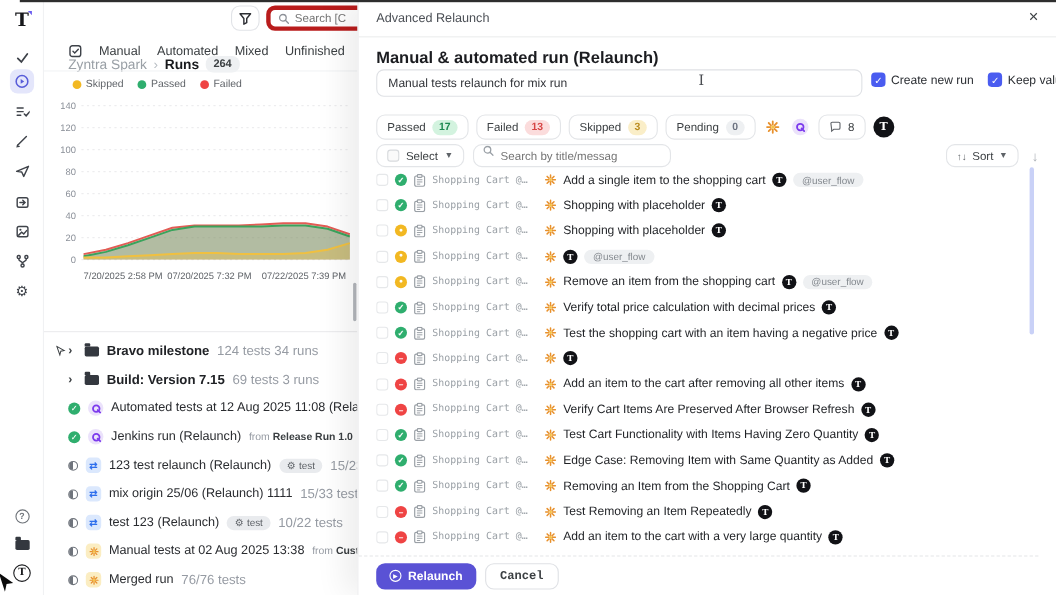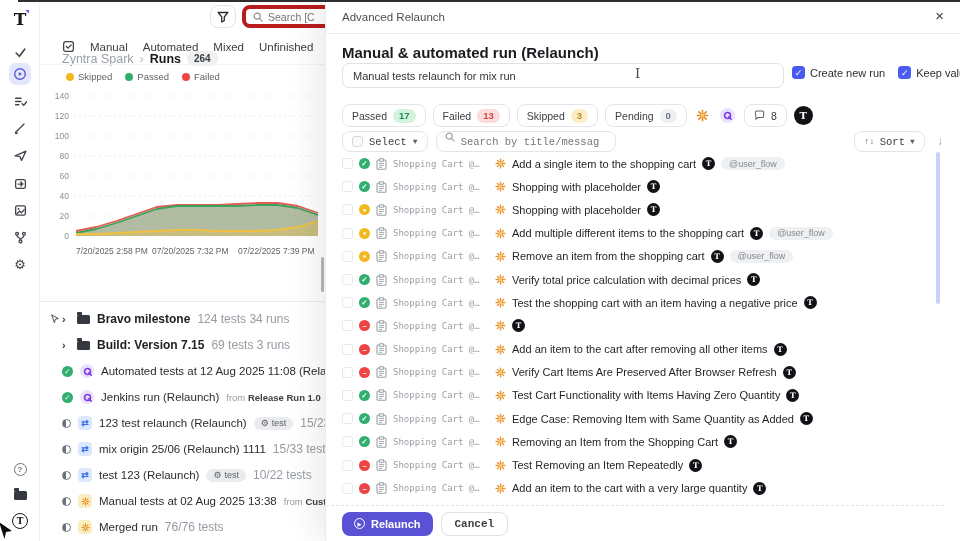--- a/index.html
+++ b/index.html
@@ -73,21 +73,21 @@
   .opt { display:flex; align-items:center; gap:5px; font-size:11px; color:#2b2e33; }
   .cb { width:13px; height:13px; border-radius:3.5px; background:#4a5cf0; color:#fff; font-size:9px; display:flex; align-items:center; justify-content:center; }
 
   .chips-row { position:absolute; left:16px; top:104px; display:flex; align-items:center; gap:7px; }
   .chip { display:flex; align-items:center; gap:6px; border:1px solid #e3e5e8; border-radius:8px; height:23px; padding:0 9px; font-size:10.5px; color:#3c4043; background:#fff; }
   .chip .cnt { font-size:9.5px; font-weight:bold; border-radius:8px; padding:1.5px 6px; }
   .icon-only { border:0; padding:0 2px; }
   .auto-circ { width:15px; height:15px; border-radius:50%; background:#ebe2fb; display:flex; align-items:center; justify-content:center; }
   .owner-avatar { width:19px; height:19px; border-radius:50%; background:#111216; color:#fff; display:flex; align-items:center; justify-content:center; font-weight:bold; font-size:10px; font-family:"DejaVu Serif",serif; }
 
-  .select-row { position:absolute; left:16px; top:131px; right:16px; display:flex; align-items:center; gap:8px;font-family:Liberation Mono, monospace; }
+  .select-row { position:absolute; left:16px; top:131px; right:16px; display:flex; align-items:center; gap:8px; }
   .select-btn { display:flex; align-items:center; gap:6px; border:1px solid #e3e5e8; border-radius:8px; height:21px; padding:0 9px; font-size:10.5px; color:#3c4043; }
   .empty-cb { width:11px; height:11px; border:1px solid #d7dadd; border-radius:3px; background:#fafafa; }
   .caret { font-size:8px; color:#5f6368; }
   .m-search { display:flex; gap:6px; border:1px solid #e3e5e8; border-radius:8px; height:21px; padding:0 8px; width:180px; }
   .m-search input { border:0; outline:0; font-size:10.5px; color:#9aa0a6; width:140px; background:transparent; font-family:inherit; }
   .sort-btn { margin-left:auto; display:flex; align-items:center; gap:5px; border:1px solid #e3e5e8; border-radius:8px; height:21px; padding:0 9px; font-size:10.5px; color:#3c4043; }
   .sort-arrows { font-size:9px; color:#5f6368; }
   .dl-arrow { font-size:12px; color:#a6abb1; margin-left:4px; }
 
   .m-rows { position:absolute; left:16px; top:152px; right:22px; }
@@ -499,21 +499,20 @@
           <rect x="3.4" y="0.7" width="4.2" height="2.6" rx="0.8" fill="#fff" stroke="#9aa0a6" stroke-width="1.1"></rect>
           <path d="M3,5.4 h5 M3,7.4 h5 M3,9.4 h3" stroke="#9aa0a6" stroke-width="0.9"></path>
         </svg>
         <span class="case-ref">Shopping Cart @…</span>
         <svg width="11" height="11" viewBox="0 0 12 12">
           <g stroke="#e8912d" stroke-width="1.5" stroke-linecap="round">
             <path d="M6,1.2 V4 M6,8 V10.8 M1.2,6 H4 M8,6 H10.8 M2.6,2.6 L4.5,4.5 M7.5,7.5 L9.4,9.4 M9.4,2.6 L7.5,4.5 M4.5,7.5 L2.6,9.4"></path>
           </g>
           <circle cx="6" cy="6" r="1.4" fill="#f5c443"></circle>
         </svg>
-        <span class="title">Add multiple different items to the shopping cart</span>
         <span class="t-avatar">T</span>
         <span class="tag-pill">@user_flow</span>
       </div>
       <div class="m-row">
         <span class="row-cb"></span>
         <span class="stat skipped">●</span>
         <svg width="11" height="12" viewBox="0 0 11 12">
           <rect x="1" y="2" width="9" height="9.3" rx="1.3" fill="none" stroke="#9aa0a6" stroke-width="1.1"></rect>
           <rect x="3.4" y="0.7" width="4.2" height="2.6" rx="0.8" fill="#fff" stroke="#9aa0a6" stroke-width="1.1"></rect>
           <path d="M3,5.4 h5 M3,7.4 h5 M3,9.4 h3" stroke="#9aa0a6" stroke-width="0.9"></path>

